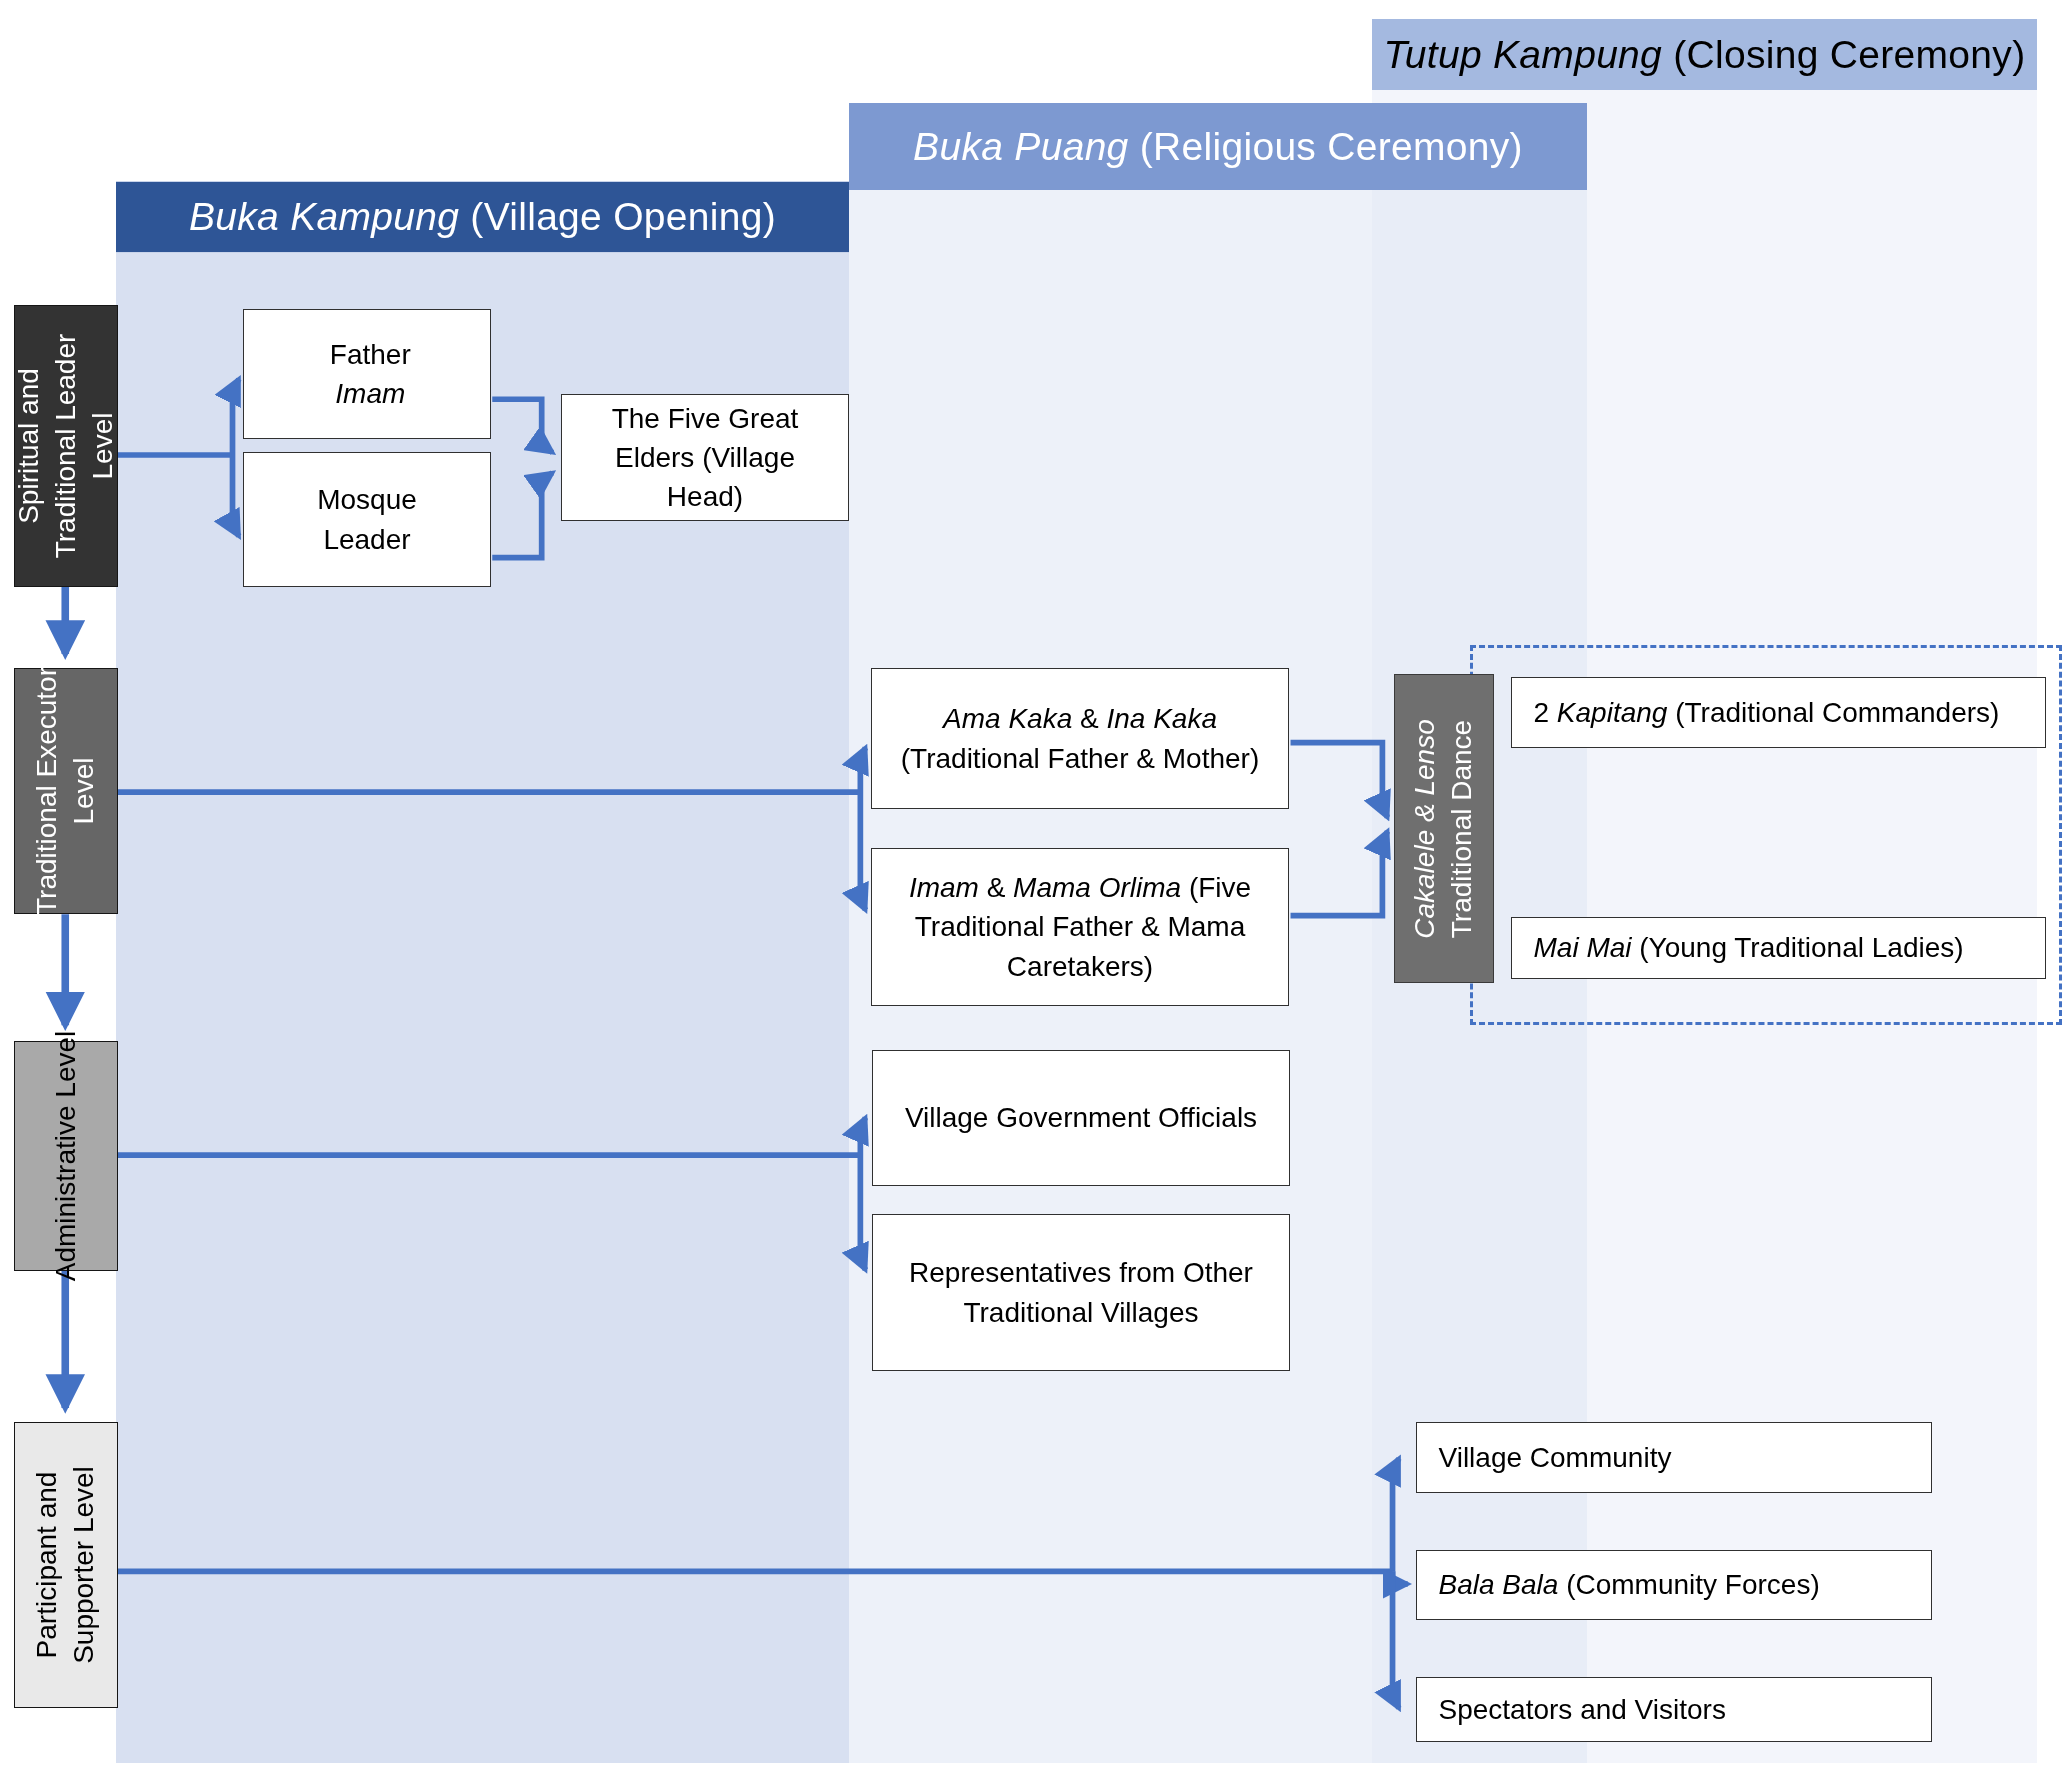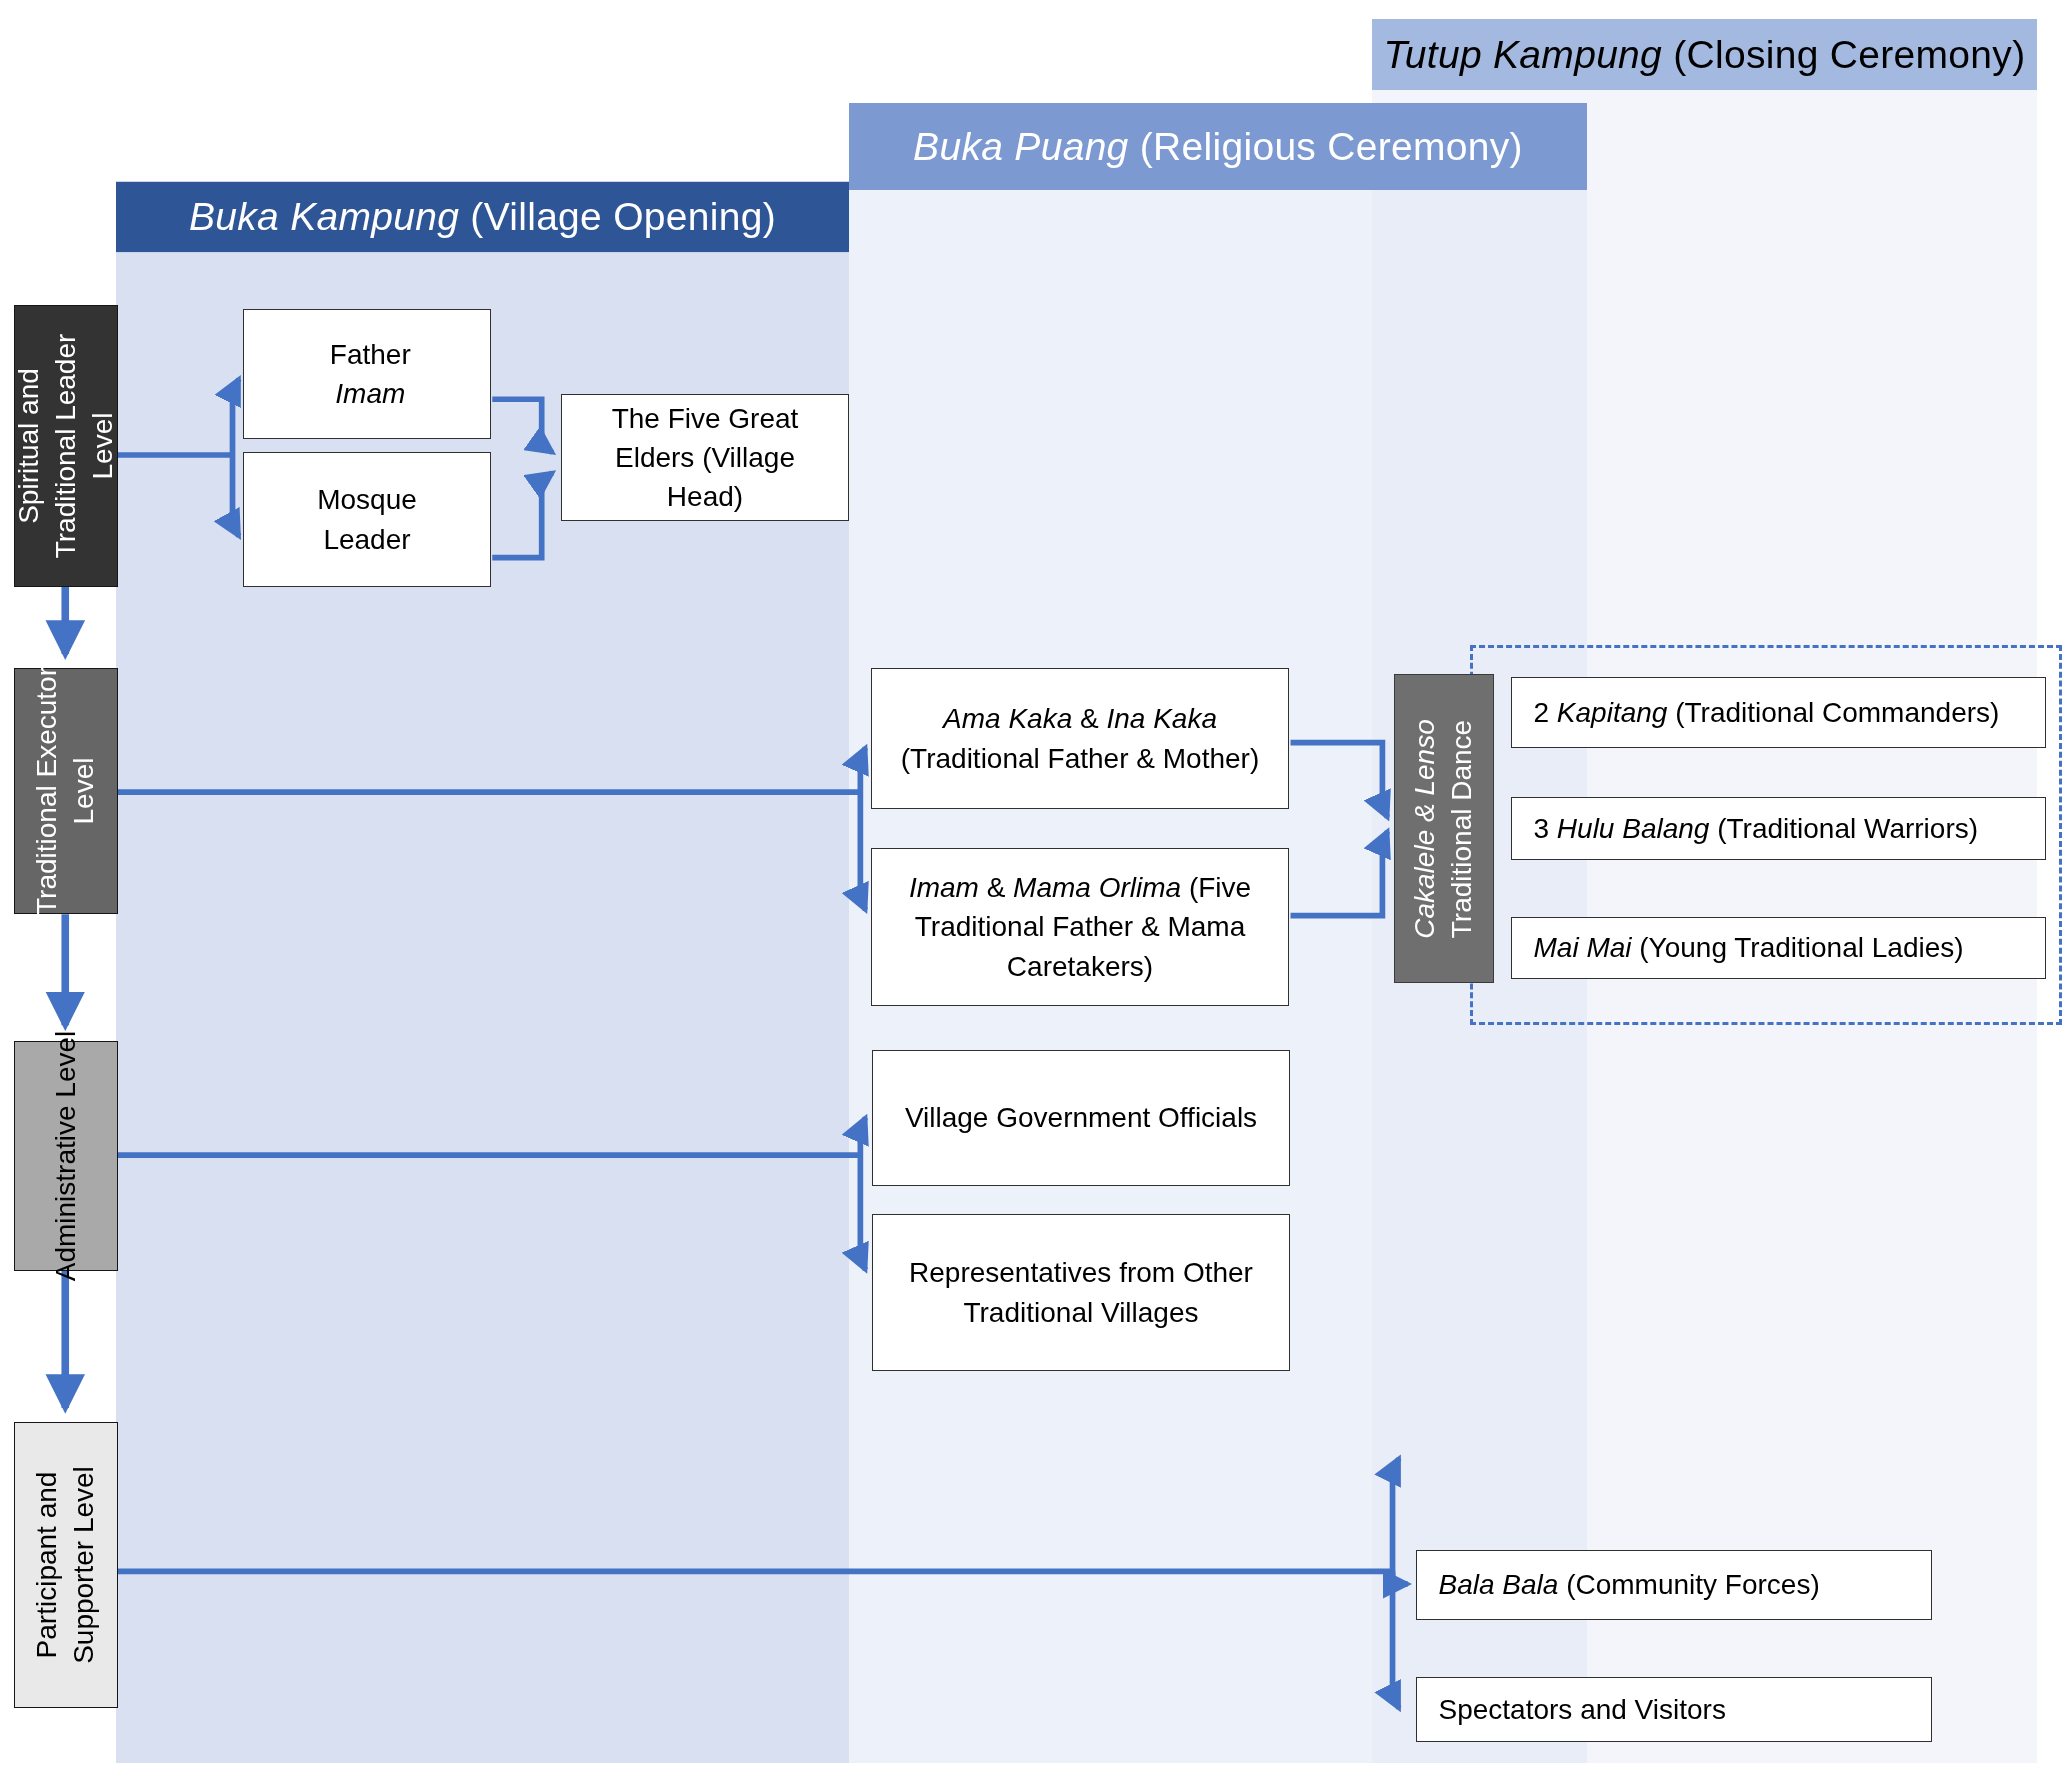--- a/index.html
+++ b/index.html
@@ -129,34 +129,34 @@
     <span><em>Imam</em> &amp; <em>Mama Orlima</em> (Five Traditional Father &amp; Mama Caretakers)</span>
   </div>
 
   <div class="dance" style="left:1394px;top:674px;width:98px;height:307px;">
     <div class="vtext"><em>Cakalele &amp; Lenso</em><br>Traditional Dance</div>
   </div>
 
   <div class="box left" style="left:1511px;top:677px;width:535px;height:71px;">
     <span>2 <em>Kapitang</em> (Traditional Commanders)</span>
   </div>
-  <div class="box left" style="left:1511px;top:797px;width:535px;height:63px;">
-    <span>3 <em>Hulu Balang</em> (Traditional Warriors)</span>
-  </div>
   <div class="box left" style="left:1511px;top:917px;width:535px;height:62px;">
     <span><em>Mai Mai</em> (Young Traditional Ladies)</span>
   </div>
 
   <div class="box" style="left:872px;top:1050px;width:418px;height:136px;">
     <span>Village Government Officials</span>
   </div>
   <div class="box" style="left:872px;top:1214px;width:418px;height:157px;">
     <span>Representatives from Other Traditional Villages</span>
   </div>
 
+  <div class="box left" style="left:1416px;top:1422px;width:516px;height:71px;">
+    <span>Village Community</span>
+  </div>
   <div class="box left" style="left:1416px;top:1550px;width:516px;height:70px;">
     <span><em>Bala Bala</em> (Community Forces)</span>
   </div>
   <div class="box left" style="left:1416px;top:1677px;width:516px;height:65px;">
     <span>Spectators and Visitors</span>
   </div>
 
 </div>
 
 

